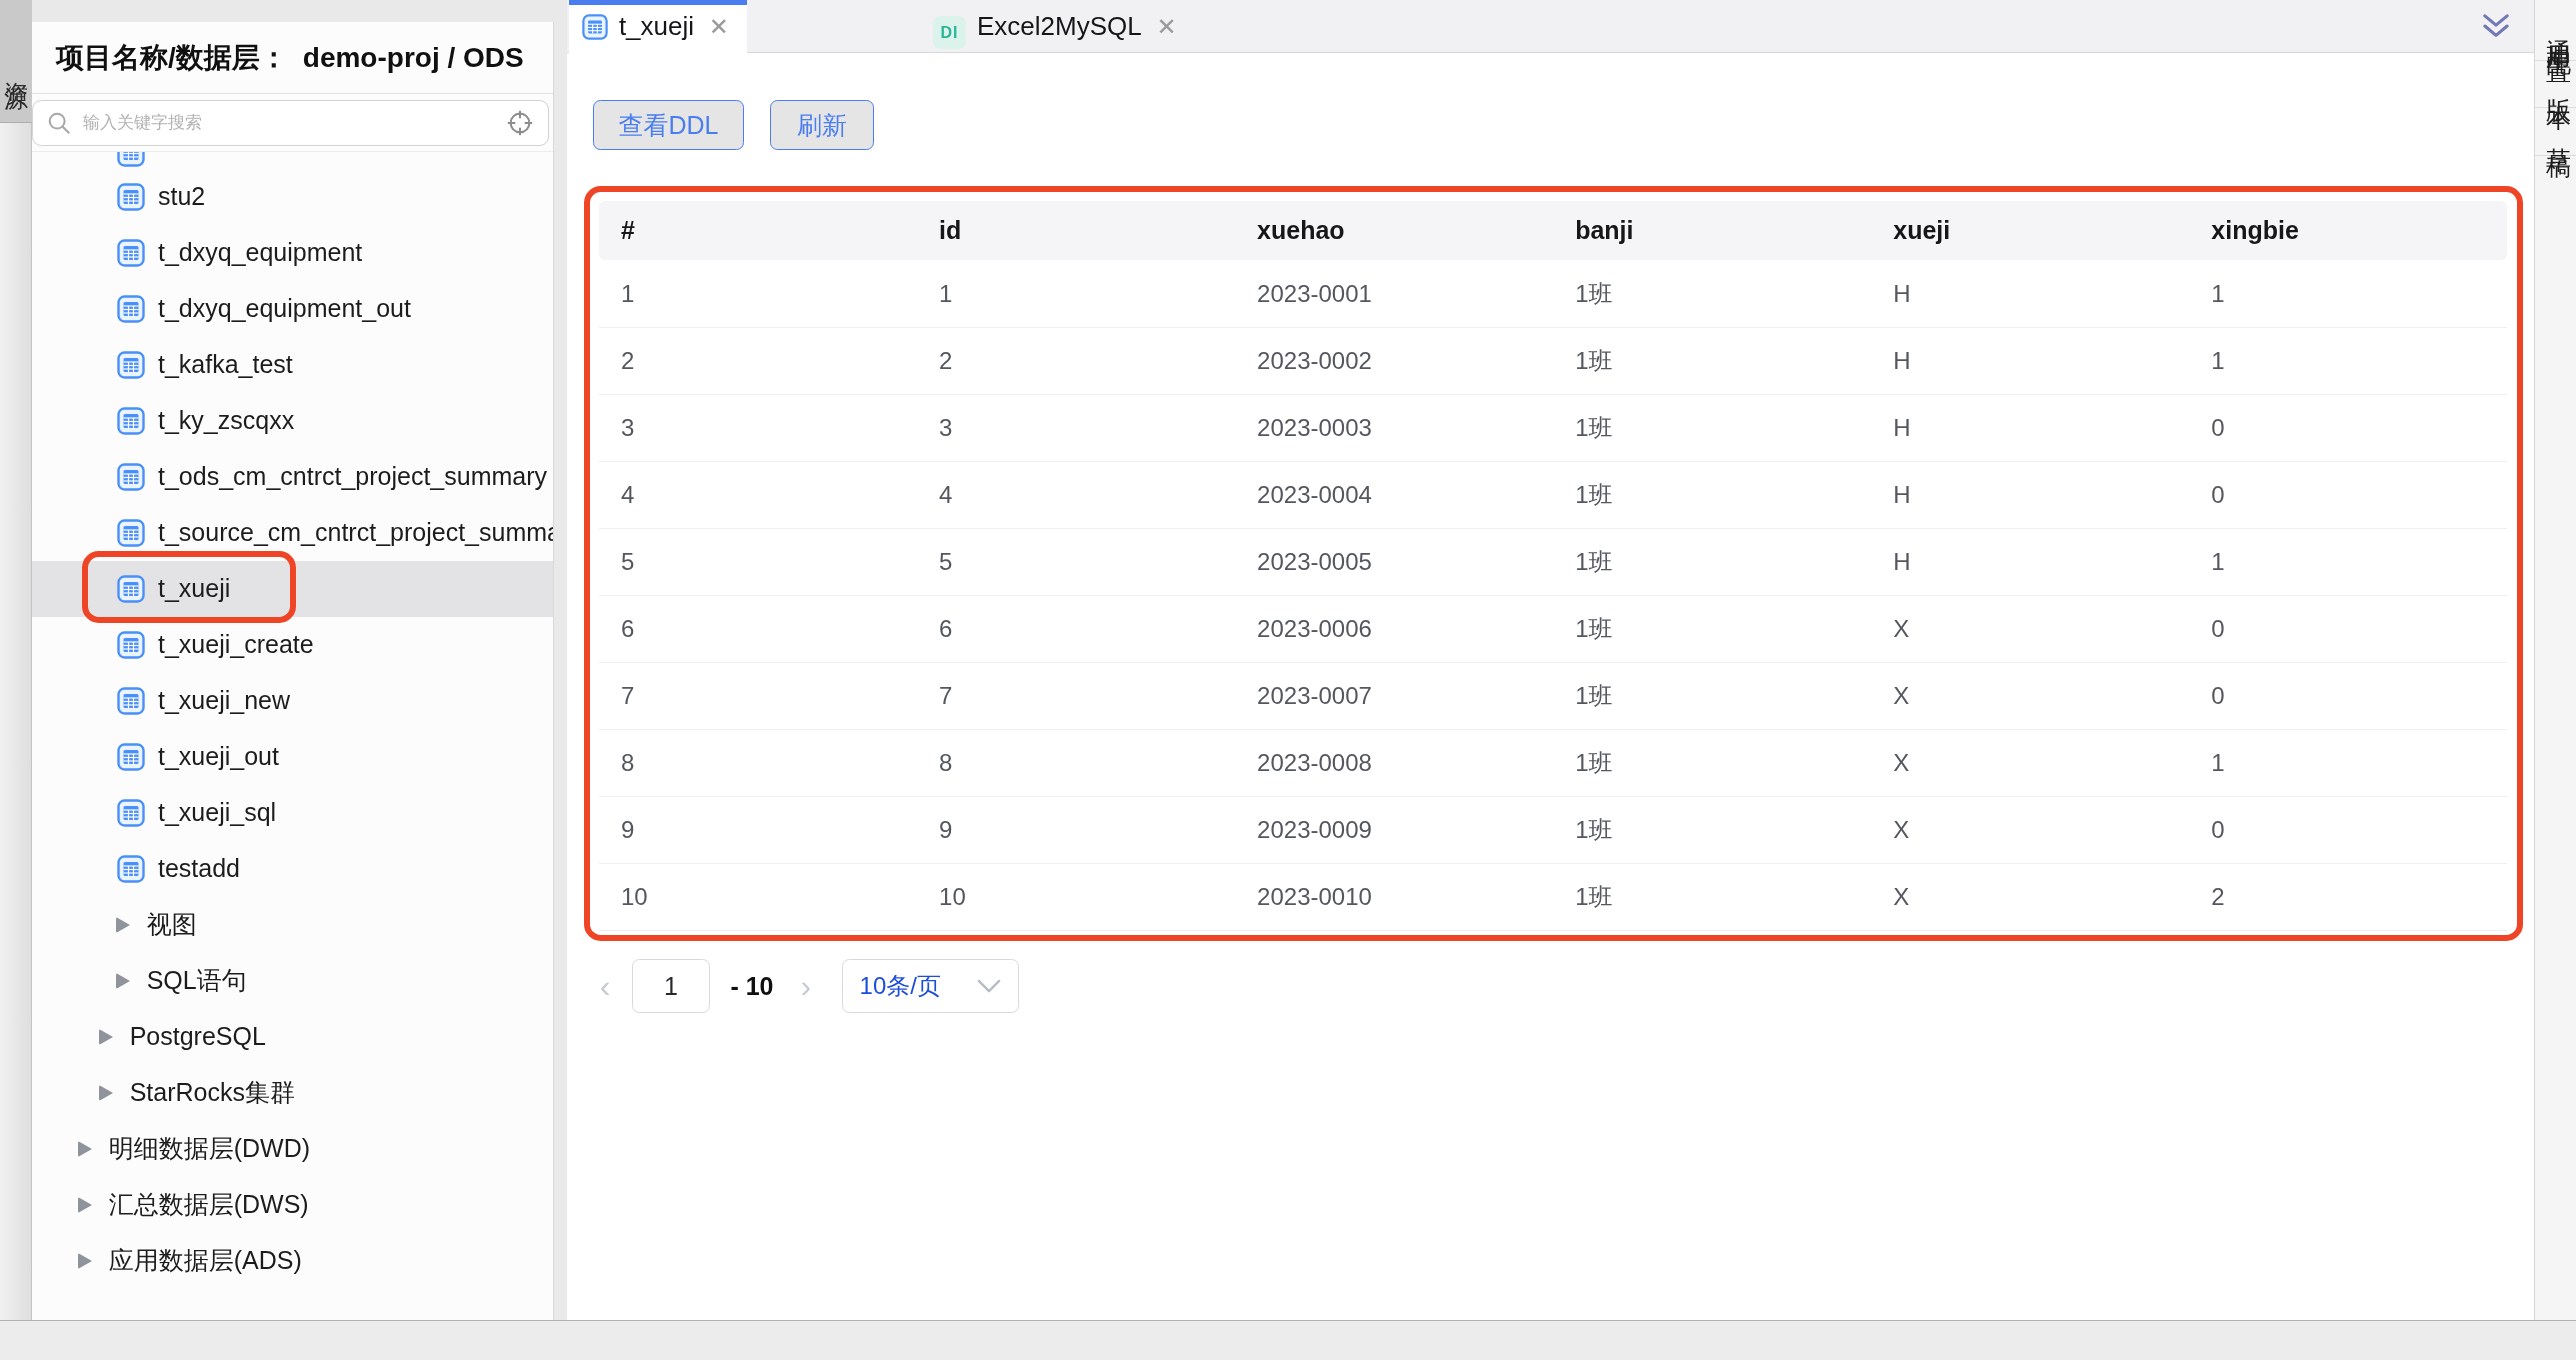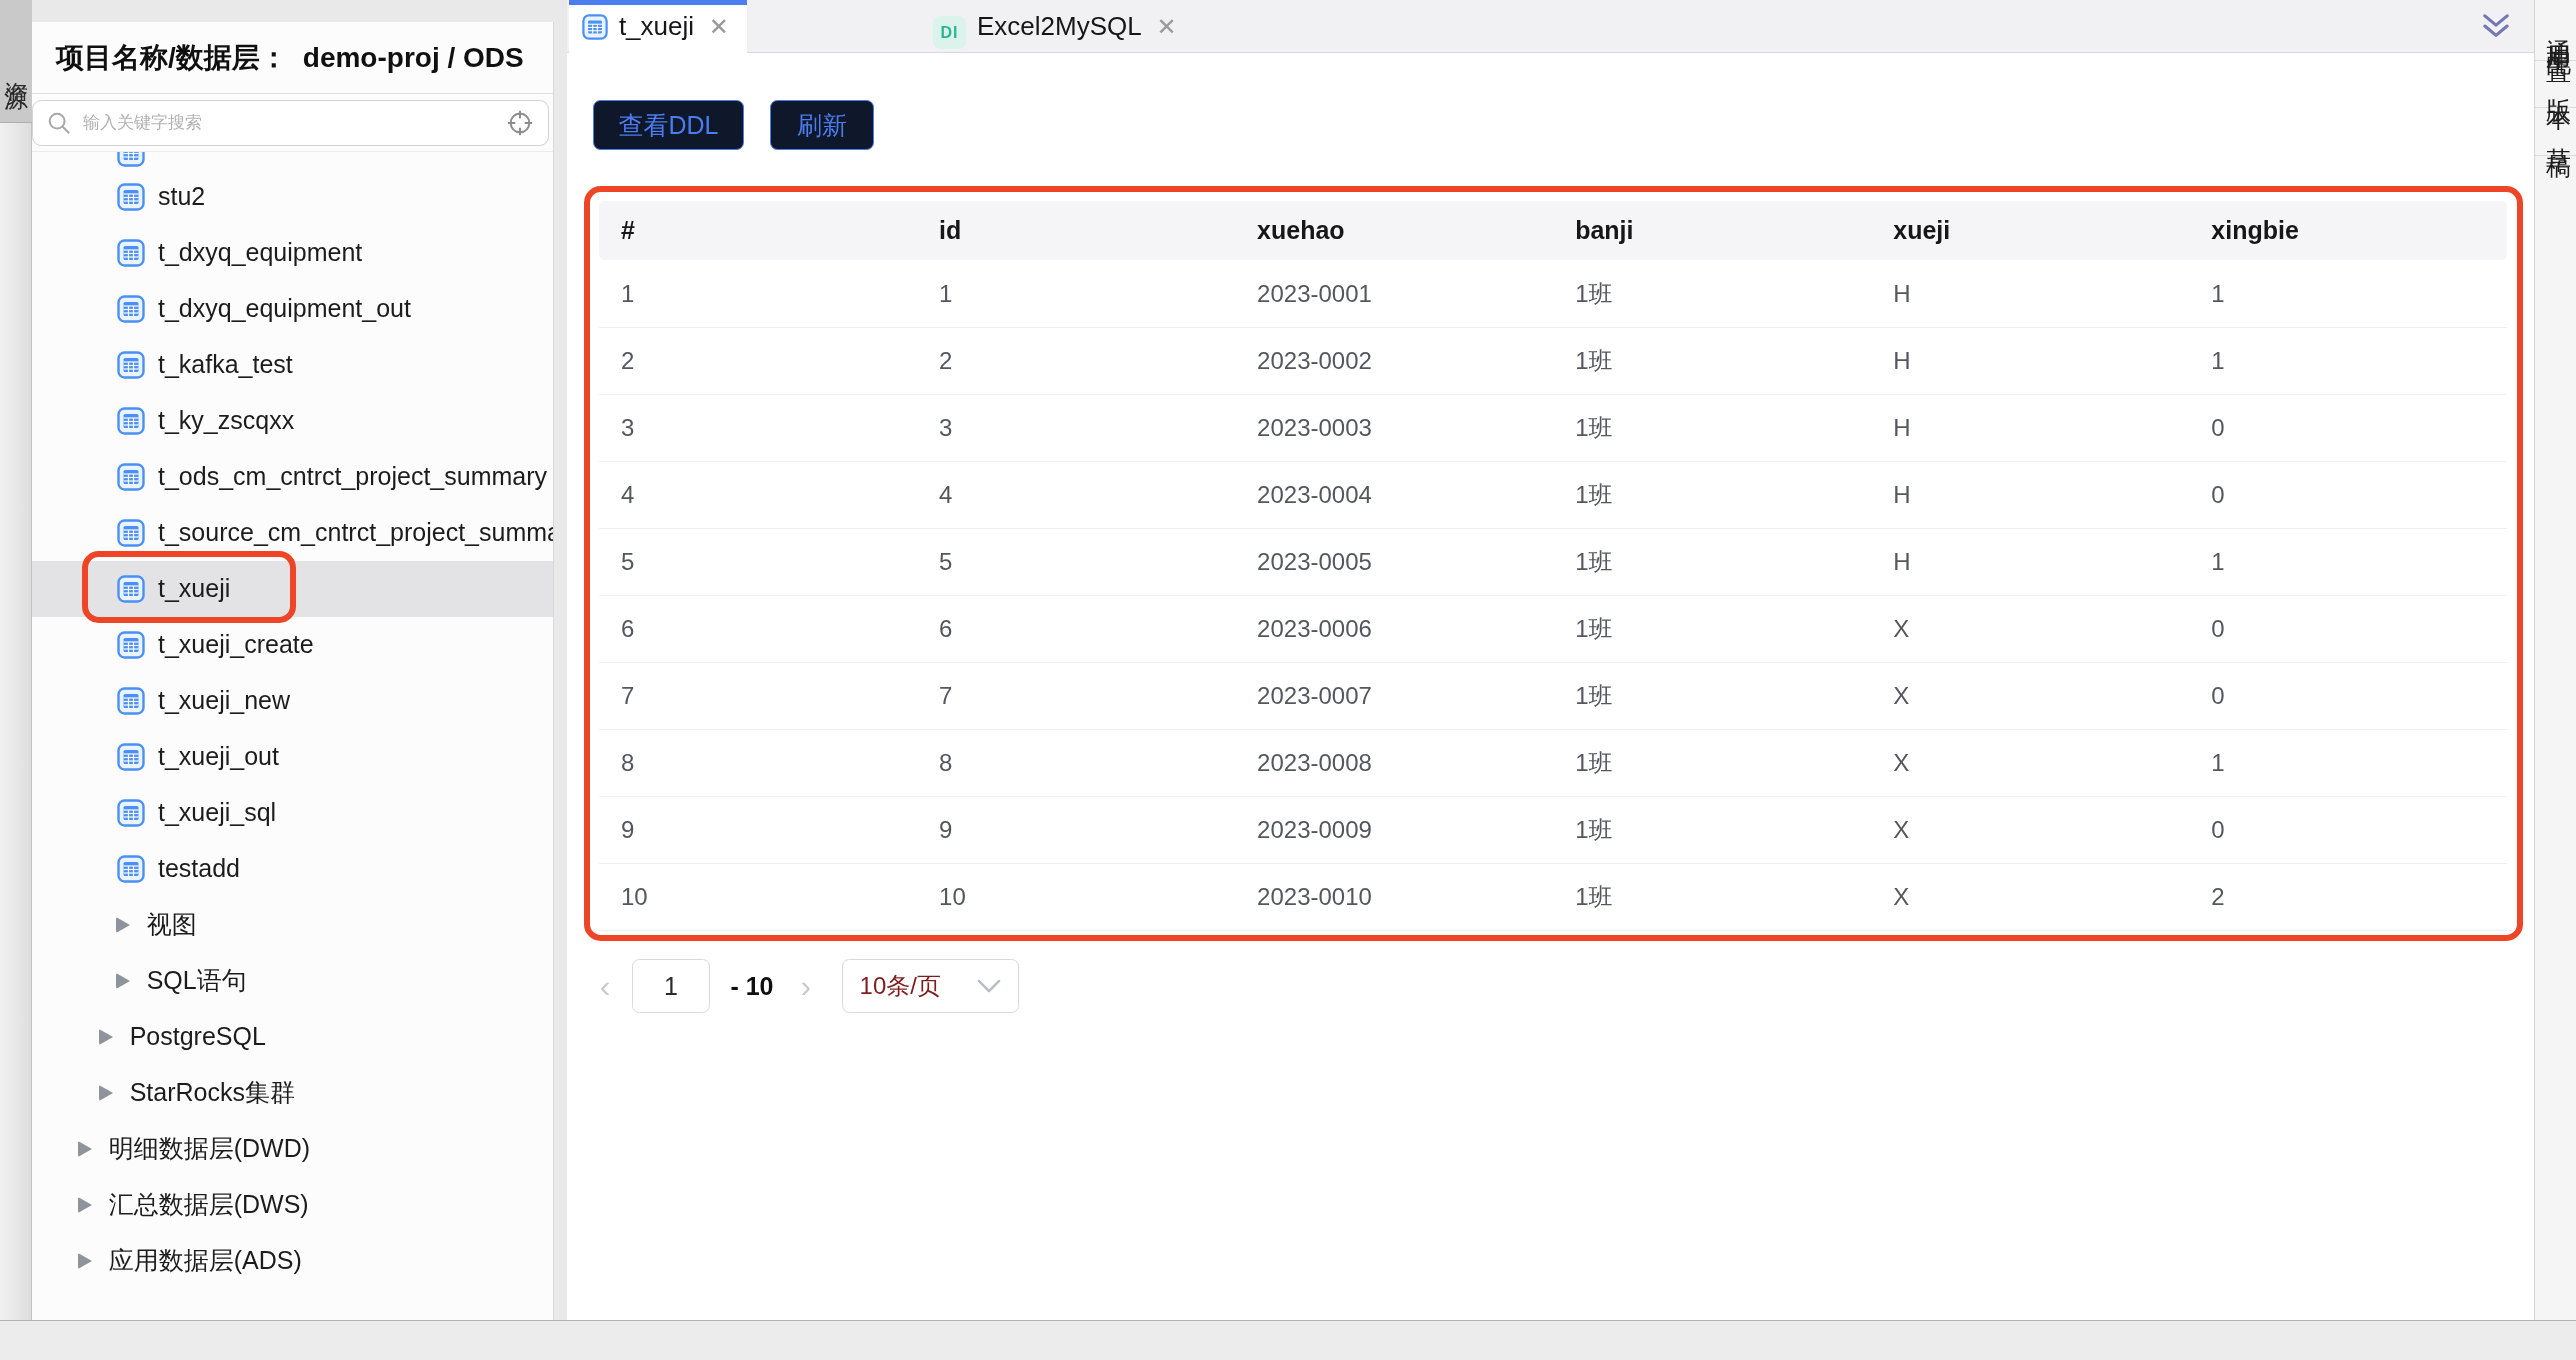--- a/index.html
+++ b/index.html
@@ -86,21 +86,21 @@
   .tab .close { font-size:24px; color:#9a9a9a; margin-left:3.7px; cursor:pointer; }
   .tab.inactive { left:353px; }
   .di-badge {
     width:33px; height:33px; border-radius:7.4px; background:var(--badge-bg,#dcf3ec);
     color:var(--badge-text,#2ab598); font-size:16px; font-weight:bold;
     display:flex; align-items:center; justify-content:center; letter-spacing:0.9px;margin-top:12px;
   }
   .collapse-icon { position:absolute; right:24px; top:14px; width:28px; height:26px; cursor:pointer; }
 
   .toolbar-btn {
-    position:absolute; top:100px; height:50px; background:#0f172a;
+    position:absolute; top:100px; height:50px; background:#e5e5e5;
     border:1.9px solid var(--accent,#4a7df0); border-radius:7.4px;
     color:var(--accent,#4a7df0); font-size:25px;
     display:flex; align-items:center; justify-content:center; cursor:pointer;
     font-family:inherit;
   }
   .btn-ddl { left:26px; width:151px; }
   .btn-refresh { left:203px; width:104px; }
 
   .red-box {
     position:absolute; left:16.7px; top:186px; width:1939px; height:755px;
@@ -128,21 +128,21 @@
   .pg-input {
     width:78px; height:54px; margin-left:15px; border:1.9px solid #d6d9de; border-radius:7.4px;
     text-align:center; font-size:25px; color:#2a2a2e; font-family:inherit; background:#fff;
   }
   .pg-range { margin-left:20.4px; color:#0f0f0f; font-weight:600; }
   .pg-next { margin-left:20.4px; }
   .pg-size {
     margin-left:24px; width:177px; height:54px; border:1.9px solid #d6d9de; border-radius:7.4px;
     display:flex; align-items:center; padding:0 16.7px; background:#fff; cursor:pointer;
   }
-  .pg-size .pg-size-label { flex:1; color:#7f1d1d; font-size:24px; }
+  .pg-size .pg-size-label { flex:1; color:#1d4ed8; font-size:24px; }
   .pg-size svg { width:24px; height:15px; }
 
   
   .right-rail {
     position:absolute; left:2534px; top:0; width:42px; height:1320px;
     background:#f5f5f6; border-left:0.9px solid #d5d5d5;
   }
   .rail-section {
     writing-mode:vertical-rl; text-orientation:upright;
     font-size:25px; color:#1d1d1d; letter-spacing:6.5px;

